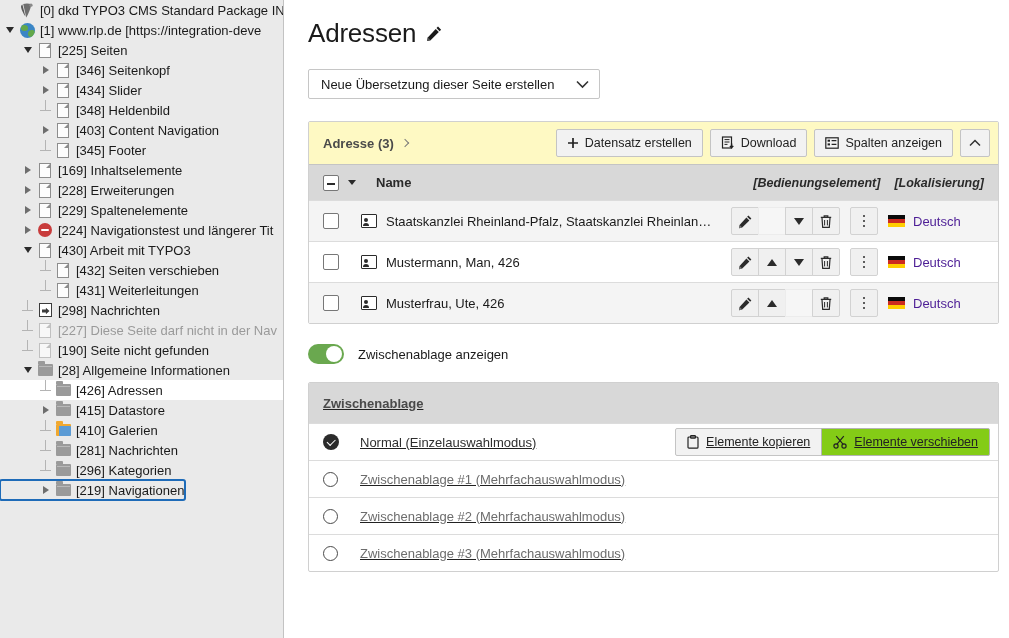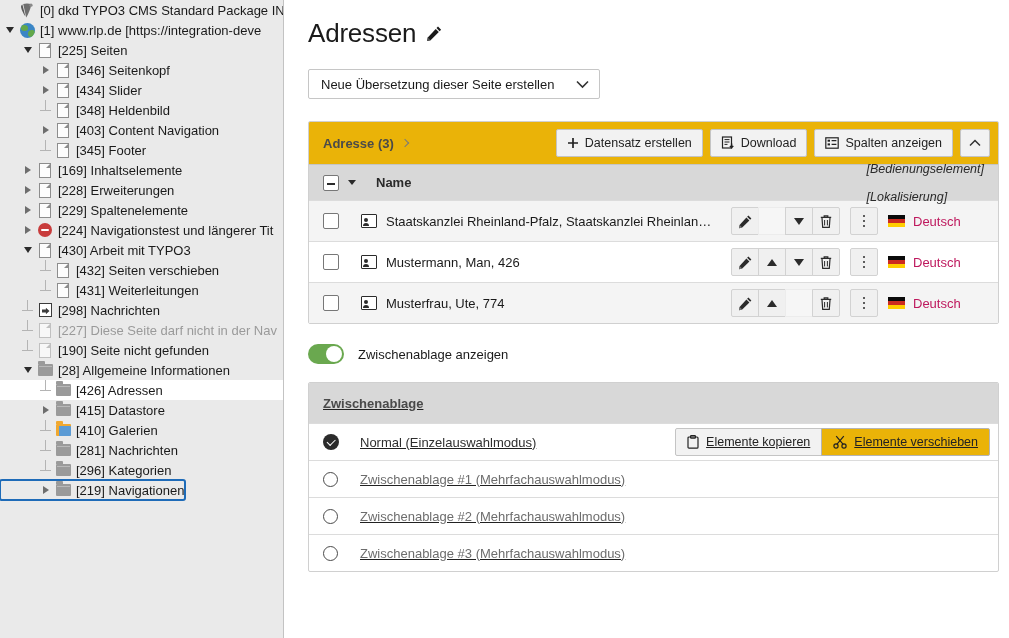--- a/index.html
+++ b/index.html
@@ -224,21 +224,21 @@
 
   .panel {
     margin-top: 22px;
     border: 1px solid #d0d0d0;
     border-radius: 2px;
     background: #fff;
     overflow: hidden;
   }
   .panel-head {
     height: 42px;
-    background: #eab308;
+    background: #fef9c3;
     display: flex;
     align-items: center;
     padding: 0 8px 0 14px;
     gap: 0;
   }
   .panel-title {
     font-weight: bold;
     font-size: 13px;
     color: #4a4a4a;
     display: flex;
@@ -307,24 +307,23 @@
     border-left: 4px solid transparent;
     border-right: 4px solid transparent;
     cursor: pointer;
   }
   .th-name { margin-left: 20px; }
   .th-right {
     margin-left: auto;
     display: flex;
     gap: 14px;
     font-style: italic;
-    font-weight: normal;
+    font-weight: bold;
     font-size: 12.5px;
     color: #2a2a2a;
-    flex-direction: column;
   }
 
   .row {
     height: 41px;
     display: flex;
     align-items: center;
     padding: 0 14px;
     border-top: 1px solid #dcdcdc;
     background: #fff;
   }
@@ -407,21 +406,21 @@
   .kebab i {
     width: 2.5px; height: 2.5px; border-radius: 50%;
     background: #2b2b2b; display: block;
   }
   .lang-cell {
     display: flex;
     align-items: center;
     gap: 8px;
     width: 96px;
     font-size: 13px;
-    color: #be185d;
+    color: #4c1d95;
   }
   .flag {
     width: 17px; height: 12px;
     flex: 0 0 17px;
     background: linear-gradient(to bottom,
       #0a0a0a 0 33.34%,
       #cc2b20 33.34% 66.67%,
       #ffce00 66.67% 100%);
     border: 0;
   }
@@ -510,21 +509,21 @@
     align-items: center;
     gap: 7px;
     padding: 0 11px;
     cursor: pointer;
     margin-left: -1px;
     font-family: "Liberation Sans", sans-serif;
     white-space: nowrap;
   }
   .clip-btn:first-child { border-radius: 2px 0 0 2px; margin-left: 0; }
   .clip-btn:last-child { border-radius: 0 2px 2px 0; }
-  .clip-btn.active { background: #eab308; border-color: #b4b4b4; }
+  .clip-btn.active { background: #84cc16; border-color: #b4b4b4; }
   svg { display: block; }
 </style>
 </head>
 <body>
 
 <div id="app">
 
   <div id="sidebar">
     <div id="tree-container">
         <div class="tree-row">
@@ -944,21 +943,21 @@
               </button>
               <span class="lang-cell">
                 <span class="flag"></span>
                 <span>Deutsch</span>
               </span>
             </span>
           </div>
           <div class="row alt">
             <span class="cb"></span>
             <span class="row-icon"></span>
-            <span class="row-title">Musterfrau, Ute, 774</span>
+            <span class="row-title">Musterfrau, Ute, 426</span>
             <span class="row-right">
               <span class="btn-group">
                 <button class="ibtn">
                   <svg width="15" height="15" viewBox="0 0 15 15">
                     <path d="M10.4 1.4 L13.4 4.4 L12.1 5.7 L9.1 2.7 Z" fill="#2b2b2b"></path>
                     <path d="M8.4 3.4 L11.4 6.4 L4.2 13.6 L1.0 14.2 L1.6 11.0 Z" fill="#2b2b2b"></path>
                     <path d="M1.6 11.0 L4.2 13.6 L1.0 14.2 Z" fill="#777"></path>
                   </svg>
                 </button>
                 <button class="ibtn">

